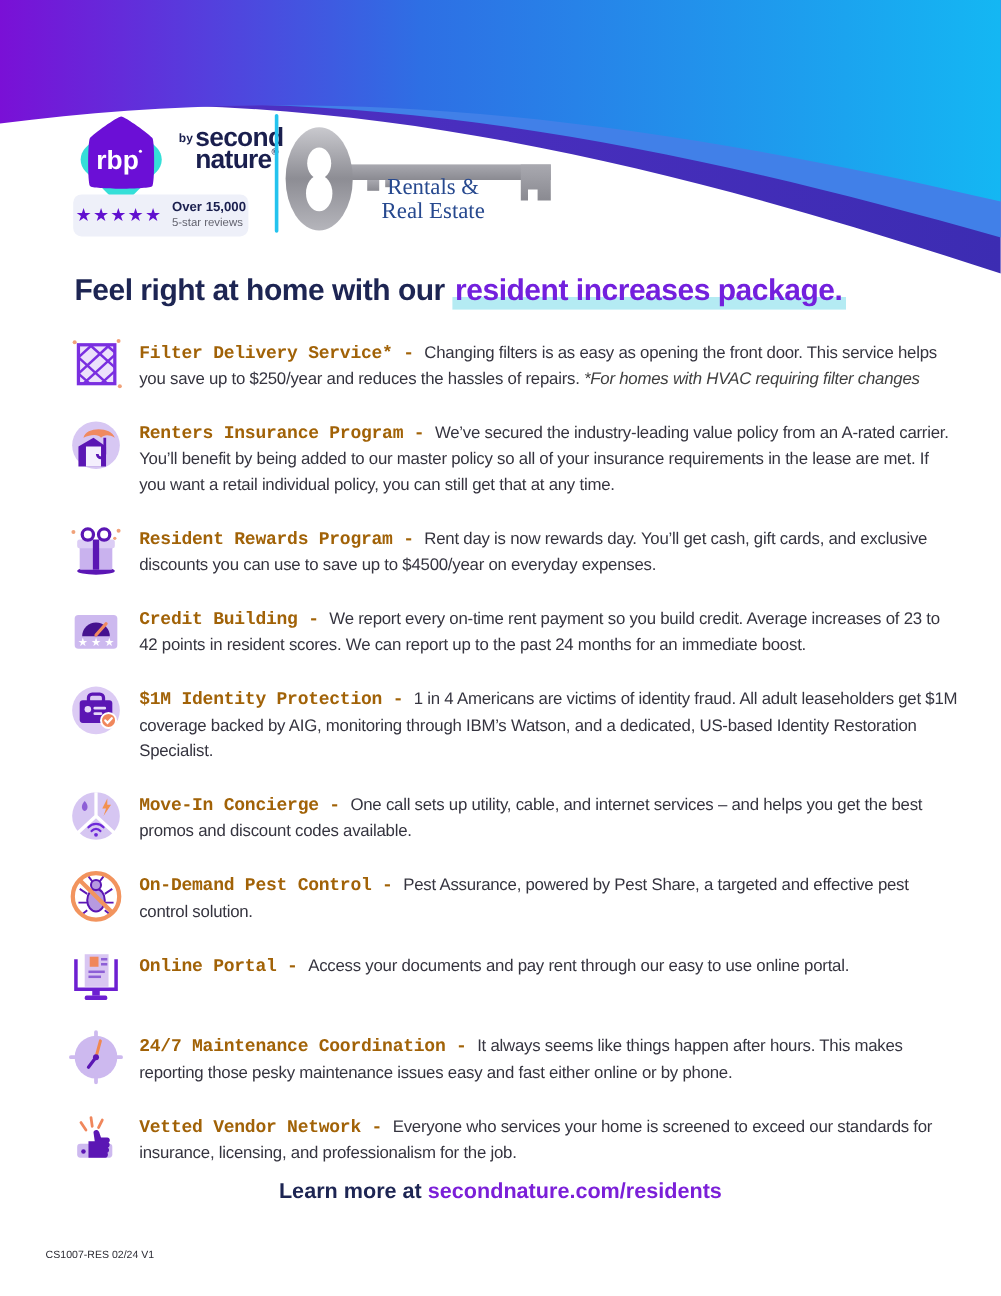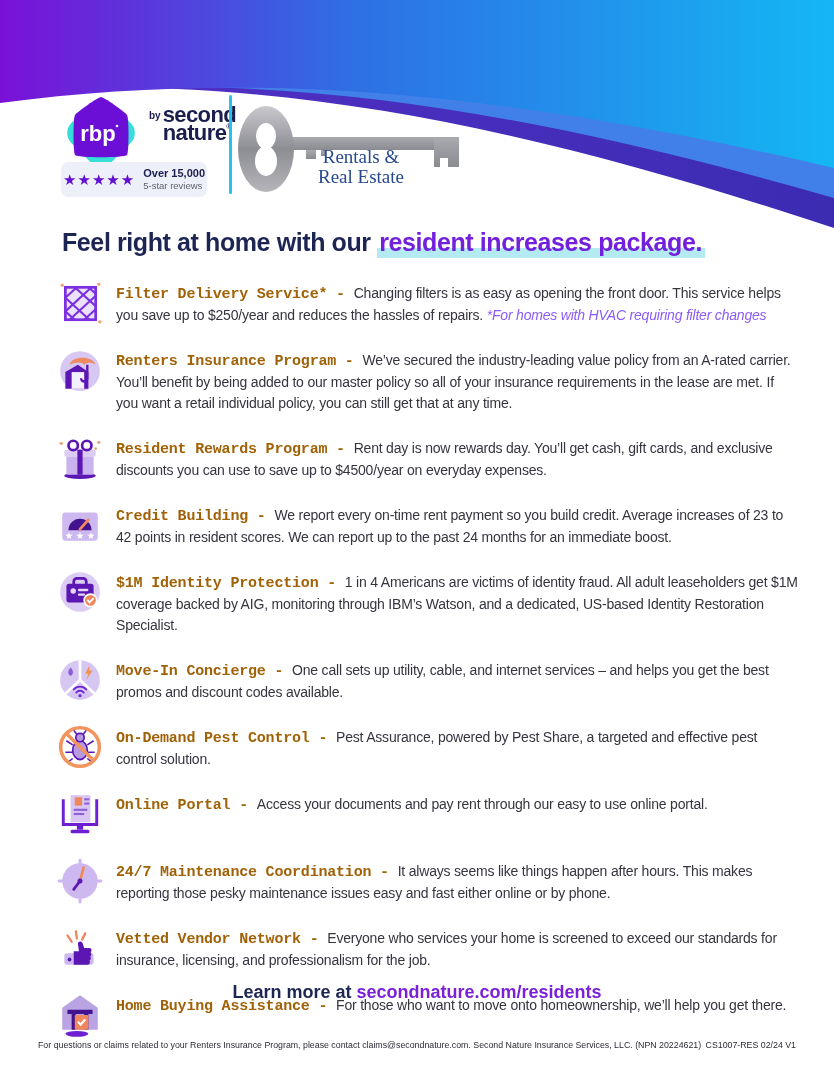--- a/index.html
+++ b/index.html
@@ -32,21 +32,21 @@
   .headline { position:absolute; left:62px; top:228px; right:36px;
     font-size:25px; font-weight:600; letter-spacing:-0.4px; color:#1d2553; white-space:nowrap; }
   .headline .hl { font-weight:800; color:#7320dd;
     background:linear-gradient(to top, #b4ebf3 34%, rgba(0,0,0,0) 34%); padding:0 3px 2px 2px; }
   
   .benefits { position:absolute; left:57px; top:283px; width:742px; }
   .row { display:flex; gap:13px; margin-bottom:24px; }
   .icon { width:46px; height:46px; flex:none; margin-top:-3px; }
   .row p { flex:1; font-size:14px; line-height:21px; color:#35343f; letter-spacing:-0.2px; }
   .row b { font-size:15px; color:#a16207; letter-spacing:-0.2px;font-family:Liberation Mono, monospace; }
-  .row i.note { color:#8b5cf6; }
+  .row i.note { color:#404040; }
   
   .learn { position:absolute; left:0; top:982px; width:834px; text-align:center; font-size:18px; }
   .learn .pre { color:#1d2553; font-weight:600; }
   .learn .lnk { color:#7b1fd8; font-weight:800; }
   .footer { position:absolute; left:38px; right:38px; top:1040px; display:flex;
     justify-content:space-between; align-items:baseline; font-size:8.8px; color:#2b2b33; }
 </style>
 </head>
 <body>
 
@@ -236,31 +236,20 @@
   <div class="row">
     <svg class="icon" viewBox="0 0 44 44">
       <path d="M14,16 L10,10 M19,13 L18,6 M24,14 L27,8" stroke="#f0875c" stroke-width="2.2" stroke-linecap="round"></path>
       <rect x="7" y="27" width="28" height="11" rx="2.5" fill="#cdb9ef"></rect>
       <circle cx="12" cy="33" r="1.8" fill="#5b16b4"></circle>
       <path d="M16,38 V25 L21,25 L20,18 C20,15.5 23.5,15 24.5,17.5 L26,22 L31,22 C33.5,22 33.5,25.5 32,26 C33.5,27 33,29.5 31.5,30 C33,31 32.5,33.5 31,34 C32,35 31.5,38 29.5,38 Z" fill="#5b16b4"></path>
     </svg>
     <p><b>Vetted Vendor Network - </b><span>Everyone who services your home is screened to exceed our standards for insurance, licensing, and professionalism for the job.</span></p>
   </div>
 
-  <div class="row">
-    <svg class="icon" viewBox="0 0 44 44">
-      <ellipse cx="19" cy="40" rx="11" ry="2.8" fill="#6d1fd1"></ellipse>
-      <path d="M22,3 L39,15 L39,36 L5,36 L5,15 Z" fill="#b9a3e3"></path>
-      <path d="M10,17 L34,17 L34,21 L30,21 L30,36 L26,36 L26,21 L18,21 L18,36 L14,36 L14,21 L10,21 Z" fill="#45128f"></path>
-      <rect x="17" y="22" width="13" height="14" rx="1" fill="#f0875c"></rect>
-      <path d="M20.5,29 l2,2.2 l4,-4.4" stroke="#ffffff" stroke-width="2" fill="none" stroke-linecap="round"></path>
-    </svg>
-    <p><b>Home Buying Assistance - </b><span>For those who want to move onto homeownership, we’ll help you get there.</span></p>
-  </div>
 
 </div>
 
 <div class="learn"><span class="pre">Learn more at </span><span class="lnk">secondnature.com/residents</span></div>
 
 <div class="footer">
-  <span>For questions or claims related to your Renters Insurance Program, please contact claims@secondnature.com. Second Nature Insurance Services, LLC. (NPN 20224621)</span>
   <span>CS1007-RES 02/24 V1</span>
 </div>
 
 </body></html>

